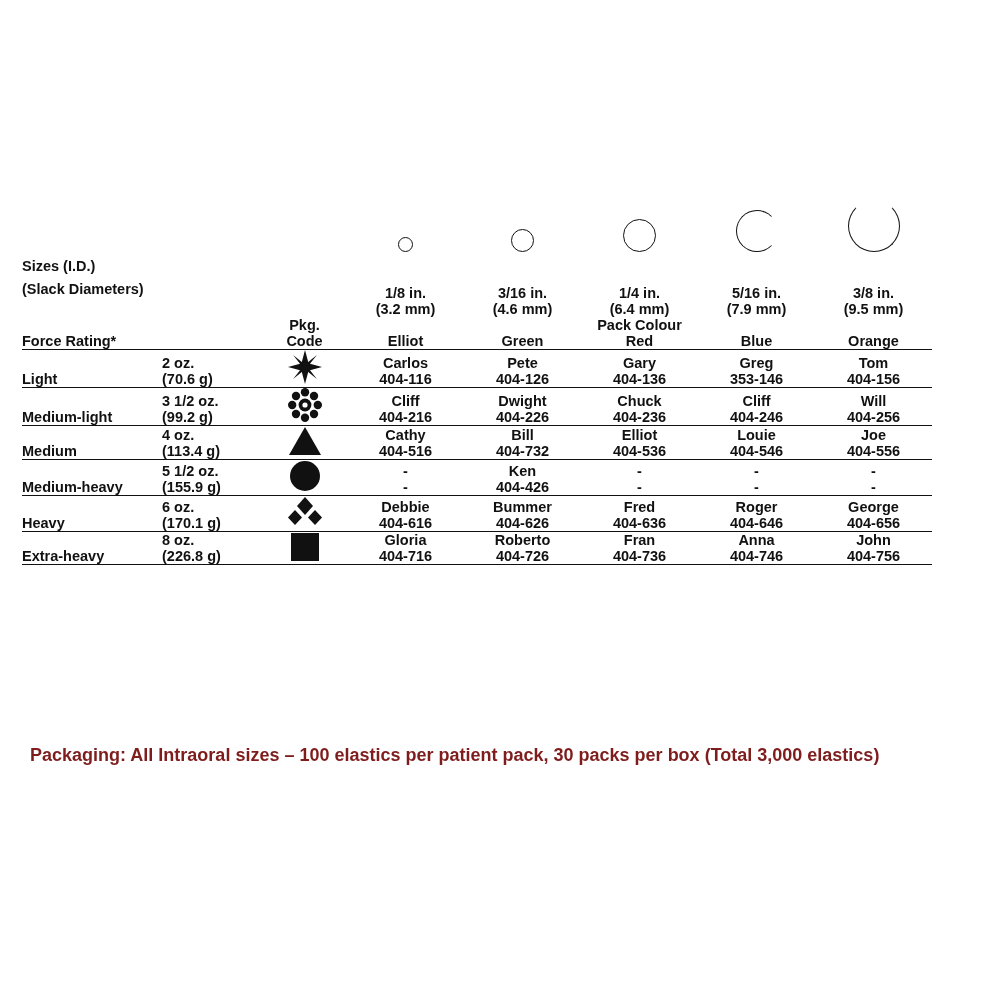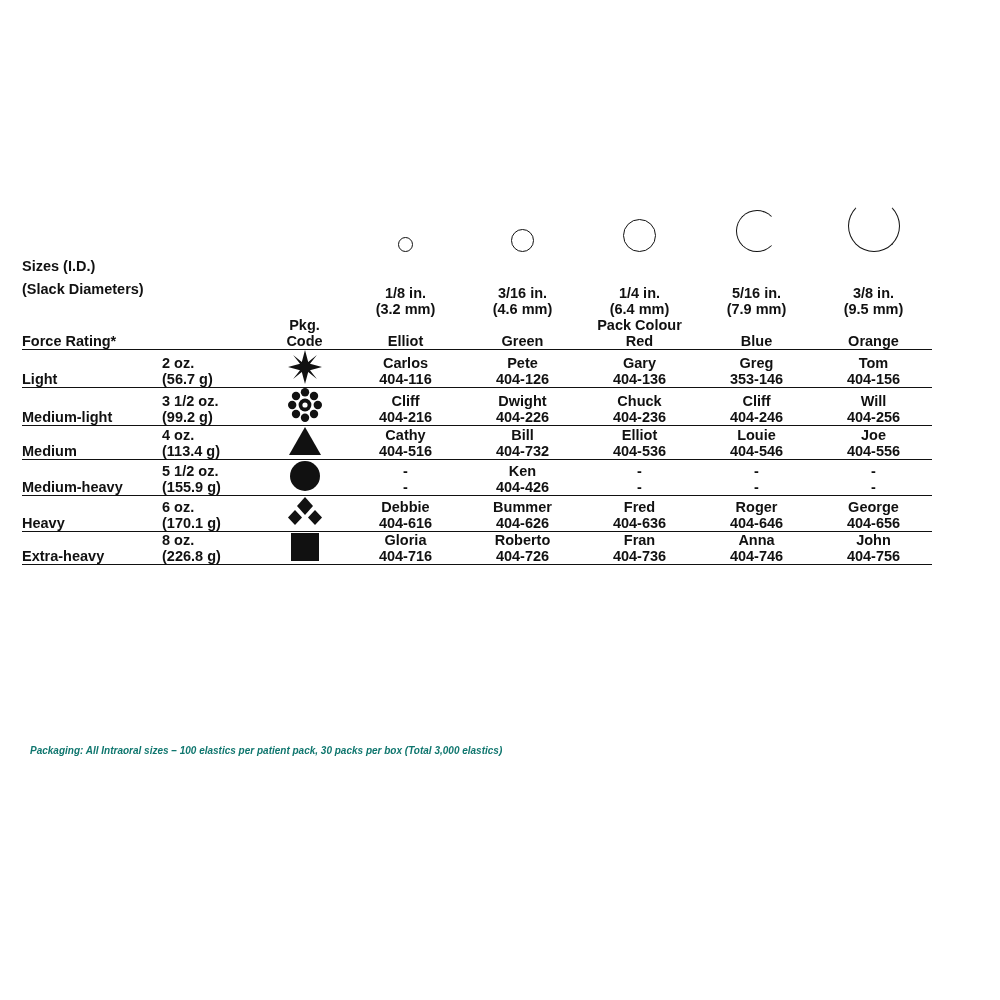--- a/index.html
+++ b/index.html
@@ -122,24 +122,23 @@
   }
   .glyph {
     display: inline-block;
     line-height: 0;
   }
 
   .footnote {
     position: absolute;
     left: 30px;
     top: 745px;
-    font-size: 10px;
+    font-size: 18px;
     font-weight: bold;
-    color: #0f766e;
-    font-style: italic;
+    color: #7f1d1d;
   }
 </style>
 </head>
 <body>
 
 <div class="sheet">
   <table class="chart">
     <colgroup>
       <col class="c-force">
         <col class="c-oz">
@@ -211,21 +210,21 @@
       <tr class="rule-top">
         <td colspan="8"></td>
       </tr>
 
       <tr class="band">
         <td class="cellbox left force-cell">
           <span class="line1">Light</span>
         </td>
         <td class="cellbox left oz-cell">
           <span class="line1">2 oz.</span>
-          <span class="line2">(56.7 g)</span>
+          <span class="line2">(70.6 g)</span>
         </td>
         <td class="cellbox pkg-cell">
           <span class="glyph">
             <svg width="34" height="34" viewBox="0 0 34 34">
               <polygon fill="#111111" points="17,0 20.2,12.0 28.9,5.1 22.0,13.8 34,17 22.0,20.2 28.9,28.9 20.2,22.0 17,34 13.8,22.0 5.1,28.9 12.0,20.2 0,17 12.0,13.8 5.1,5.1 13.8,12.0"></polygon>
             </svg>
           </span>
         </td>
         <td class="cellbox center">
           <span class="line1">Carlos</span>

